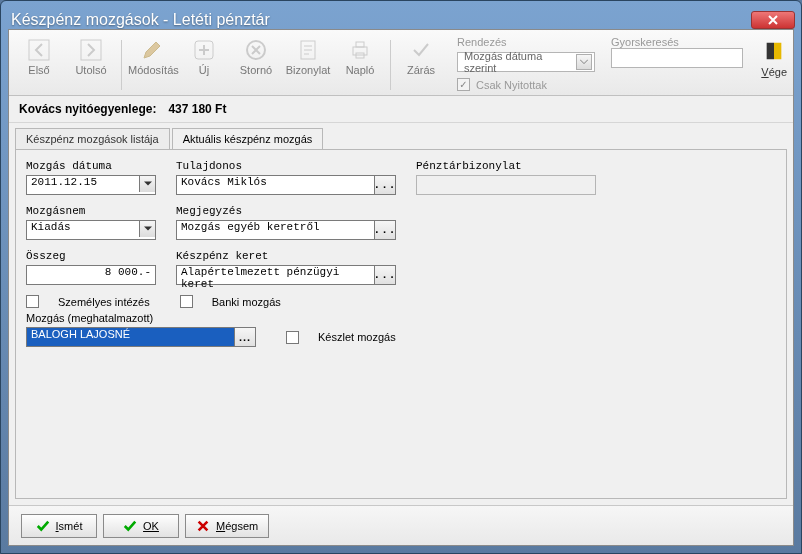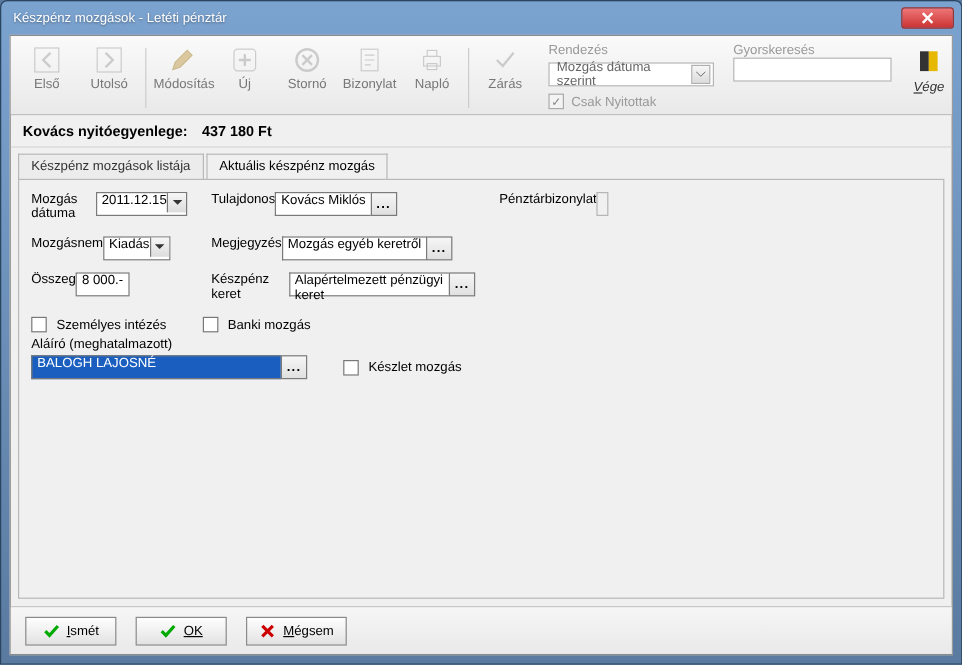--- a/index.html
+++ b/index.html
@@ -17,25 +17,25 @@
     height: 554px;
     background: linear-gradient(#7ba3d0, #5a7aa0);
     border: 1px solid #2a4560;
     border-radius: 6px 6px 0 0;
     display: flex;
     flex-direction: column;
   }
   .titlebar {
     height: 28px;
     display: flex;
-    align-items: center;
+    align-items: flex-end;
     justify-content: space-between;
     padding: 0 6px 0 10px;
     color: #fff;
-    font-size: 11px;
+    font-size: 16px;
   }
   .titlebar-text { text-shadow: 0 1px 2px rgba(0,0,0,0.4); }
   .close-btn {
     width: 44px;
     height: 18px;
     background: linear-gradient(#e77, #c33);
     border: 1px solid #933;
     border-radius: 3px;
     color: #fff;
     display: flex;
@@ -109,21 +109,21 @@
     display: flex;
     align-items: center;
     justify-content: center;
   }
   .chk-row { margin-top: 6px; display: flex; align-items: center; gap: 6px; color: #999; }
   .chk { width: 13px; height: 13px; border: 1px solid #aaa; background: #f3f3f3; display: inline-flex; align-items:center; justify-content:center; font-size:10px; color:#888; }
   .search-block { margin-left: 12px; padding-top: 2px; color:#999; }
   .search-block input {
     width: 132px; height: 20px; border: 1px solid #b5b5b5; padding: 0 4px; font: inherit;
   }
-  .vege-block { margin-left: auto; text-align:center; padding-top:6px; color:#333; cursor:pointer;font-style:italic; }
+  .vege-block { margin-left: auto; text-align:center; padding-top:6px; color:#333; cursor:pointer; }
   .vege-icon { width:22px;height:22px;margin:0 auto 2px auto; }
   .balance-row {
     padding: 6px 10px;
     font-size: 12px;
     color: #000;
     border-bottom: 1px solid #d6d6d6;
     display:flex; gap:12px; align-items:center;
   }
   .balance-row b { font-weight:bold; }
   .tabs {
@@ -148,46 +148,46 @@
     color:#000;
   }
   .form-area {
     border: 1px solid #b8b8b8;
     margin: 0 6px 6px 6px;
     flex: 1;
     padding: 10px;
     position: relative;
   }
   .row { display:flex; gap:20px; margin-bottom:10px; }
-  .field { display:flex; flex-direction:row; }
+  .field { display:flex; flex-direction:column;font-family:Liberation Mono, monospace; }
   .field > label { color:#000; margin-bottom:3px; }
   .txt, .sel {
     height: 20px; border: 1px solid #7a7a7a; background:#fff; padding:0 4px; font:inherit;
     display:flex; align-items:flex-start;
   }
   .sel { padding-right:0; }
   .sel .dd {
     width:16px; height:16px; margin-left:auto; background:linear-gradient(#f6f6f6,#dcdcdc); border-left:1px solid #7a7a7a; display:flex;align-items:center;justify-content:center;
   }
   .lookup { display:flex; }
   .lookup .txt { border-right:none; }
   .dots {
     width:22px; height:20px; border:1px solid #7a7a7a; background:linear-gradient(#f6f6f6,#e0e0e0);
     display:flex;align-items:center;justify-content:center; font-weight:bold; letter-spacing:1px; cursor:pointer;
   }
   .ro {
     height:20px; border:1px solid #b5b5b5; background:#f0f0f0; padding:0 4px; display:flex; align-items:center;
   }
   .highlight { background:#1a5fbf !important; color:#fff !important; }
-  .chk-inline { display:flex; align-items:center; gap:8px; color:#000; }
+  .chk-inline { display:flex; align-items:center; gap:19px; color:#000; }
   .chkbox { width:13px;height:13px;border:1px solid #777;background:#fff; }
   .footer {
     height: 40px;
     border-top: 1px solid #c8c8c8;
-    display:flex; align-items:center; gap:16px; padding:0 12px;
+    display:flex; align-items:center; gap:6px; padding:0 12px;
     background: linear-gradient(#f6f6f6,#e9e9e9);
   }
   .btn {
     height:24px; min-width:76px; padding:0 10px;
     border:1px solid #8a8a8a; background:linear-gradient(#fefefe,#e2e2e2);
     display:inline-flex; align-items:center; justify-content:center; gap:6px;
     cursor:pointer;
   }
   .btn svg { width:14px; height:14px; }
   .underline-first::first-letter { text-decoration: underline; }
@@ -382,21 +382,21 @@
           <span class="chkbox"></span>
           <span>Személyes intézés</span>
         </div>
         <div class="chk-inline">
           <span class="chkbox"></span>
           <span>Banki mozgás</span>
         </div>
       </div>
 
       <div style="margin-top:-6px">
-        <label>Aláíró (meghatalmazott)</label>
+        <label>Mozgás (meghatalmazott)</label>
         <div class="row" style="margin-top:3px;gap:30px;align-items:center">
           <div class="lookup" style="width:230px">
             <div class="txt highlight" style="flex:1">
                 <span>BALOGH  LAJOSNÉ</span>
               </div>
             <div class="dots">...</div>
           </div>
           <div class="chk-inline">
             <span class="chkbox"></span>
             <span>Készlet mozgás</span>

